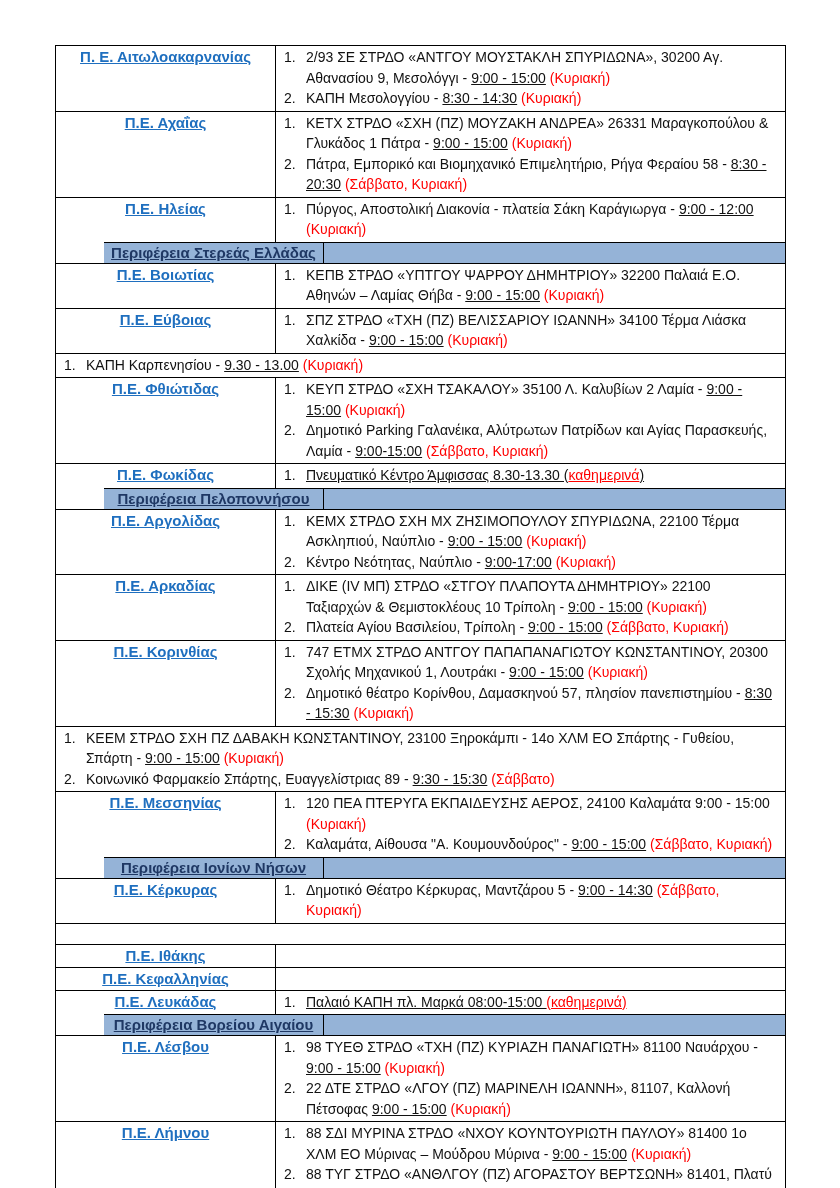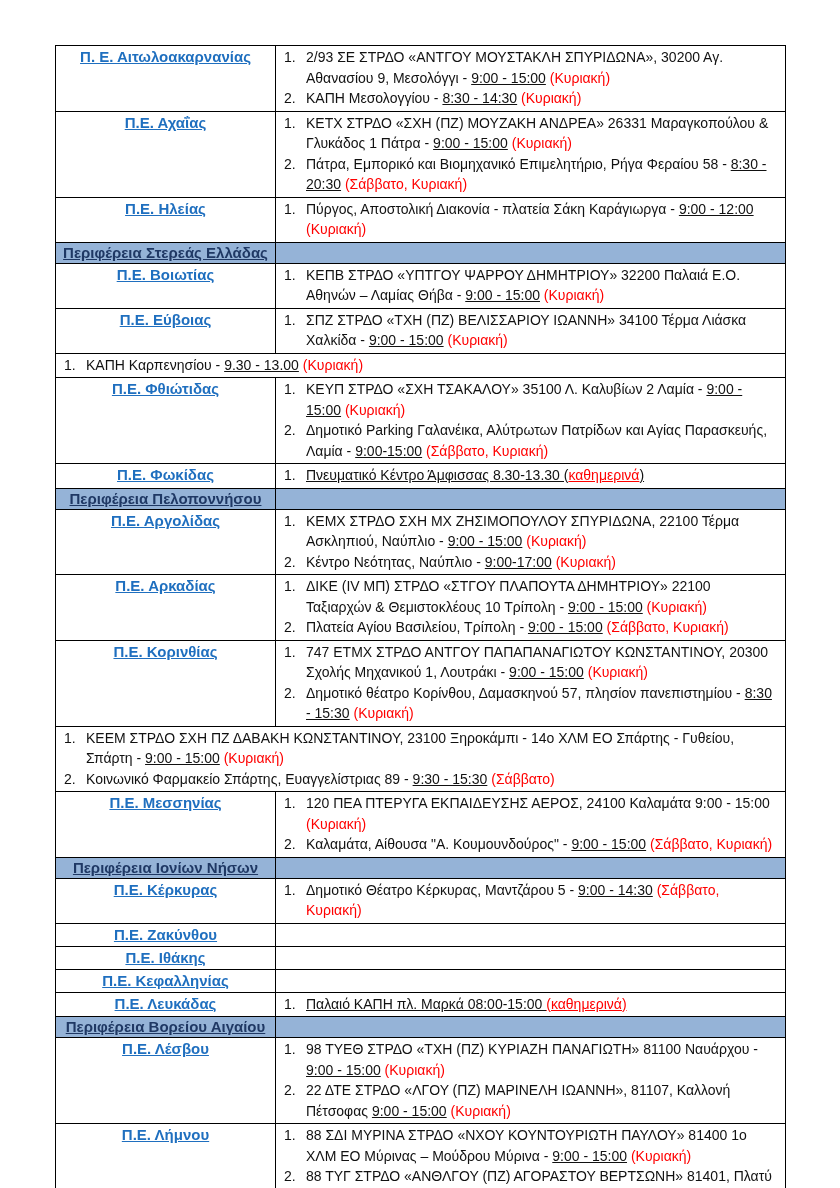--- a/index.html
+++ b/index.html
@@ -48,21 +48,21 @@
     min-height: 20px;
   }
   .region {
     color: var(--link, #1F6FBF);
     font-weight: bold;
     font-size: 15px;
     line-height: 20px;
     text-decoration: underline;
     cursor: pointer;
   }
-  .band { background: var(--bandbg, #95B3D7); }
+  .band { background: var(--bandbg, #95B3D7); margin-left: 48px; }
   .band .cell-left { padding: 0 4px; min-height: 20px; }
   .band .cell-right { min-height: 20px; }
   .band-label {
     color: var(--bandtext, #1F3864);
     font-weight: bold;
     font-size: 15px;
     line-height: 20px;
     text-decoration: underline;
   }
   ol.items {
@@ -249,23 +249,20 @@
         <div class="cell-left">
           <span class="region">Π.Ε. Κέρκυρας</span>
         </div>
         <div class="cell-right">
           <ol class="items">
             <li><span class="seg-n">Δημοτικό Θέατρο Κέρκυρας, Μαντζάρου 5 - </span><span class="seg-u">9:00 - 14:30</span><span class="seg-r"> (Σάββατο, Κυριακή)</span></li>
           </ol>
         </div>
       </div>
       <div class="row">
-        <div class="cell-left">
-          <span class="region">Π.Ε. Ζακύνθου</span>
-        </div>
         <div class="cell-right"></div>
       </div>
       <div class="row">
         <div class="cell-left">
           <span class="region">Π.Ε. Ιθάκης</span>
         </div>
         <div class="cell-right"></div>
       </div>
       <div class="row">
         <div class="cell-left">

